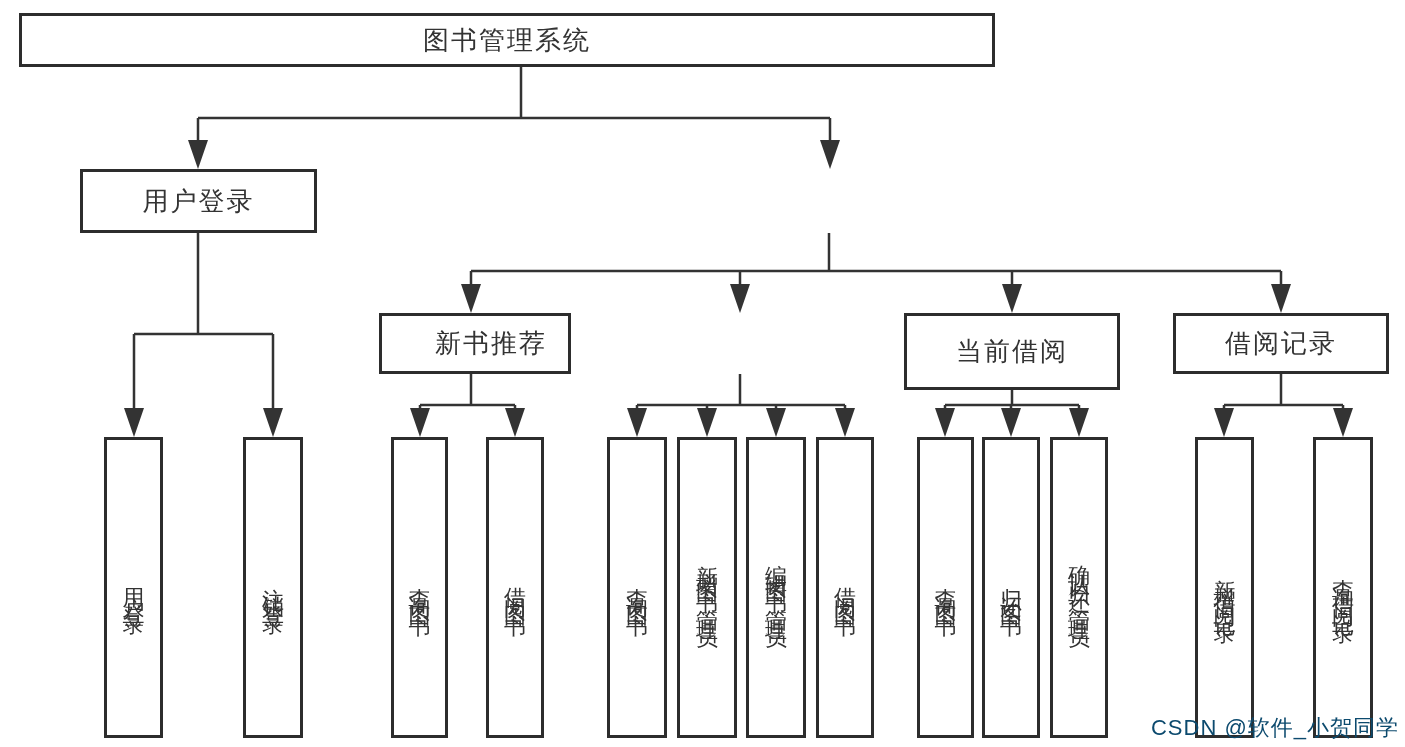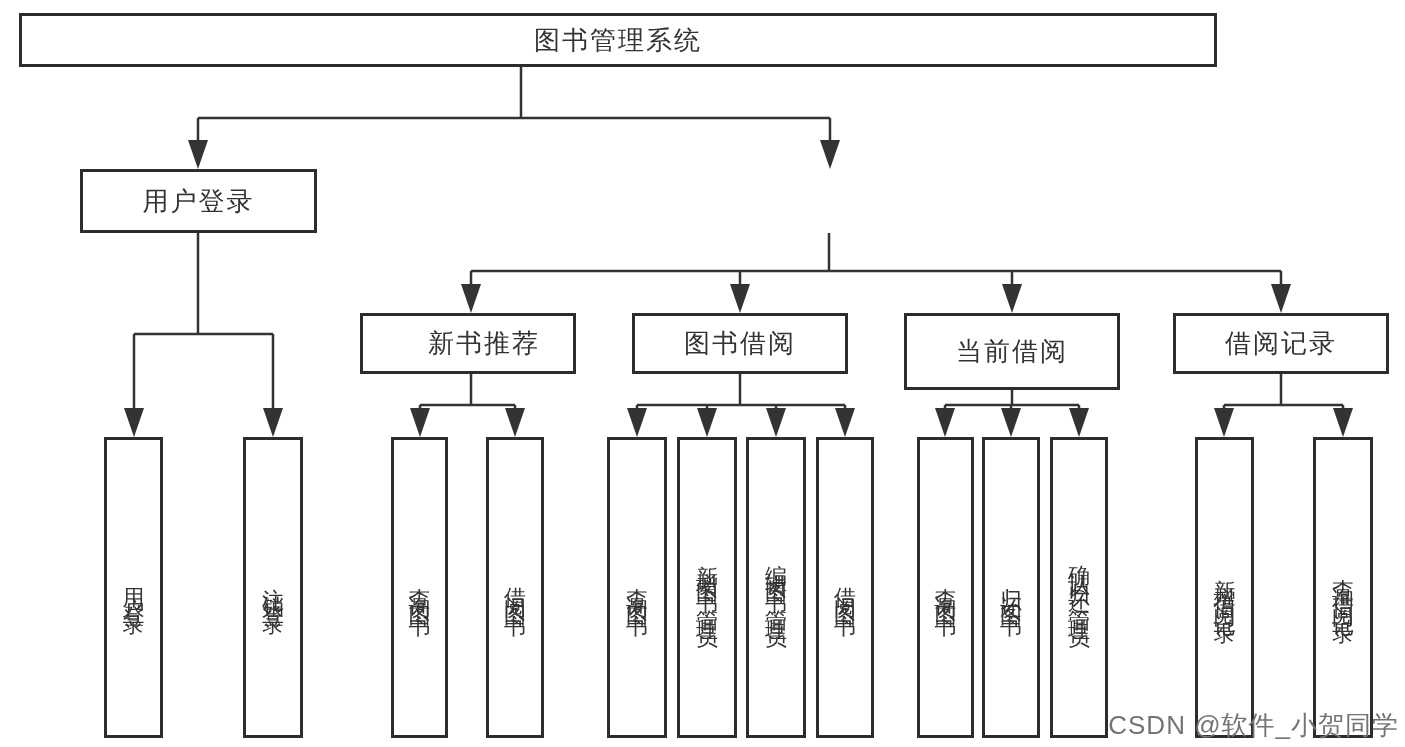--- a/index.html
+++ b/index.html
@@ -40,26 +40,26 @@
   .vlabel {
     writing-mode: vertical-rl;
     text-orientation: mixed;
     font-size: 22px;
     letter-spacing: 9px;
     color: #333333;
     line-height: 1;
     white-space: nowrap;
   }
   
-  .n-root   { left: 19px;   top: 13px;  width: 1198px; height: 54px; }
+  .n-root   { left: 19px;   top: 13px;  width: 976px; height: 54px; }
   
   .n-login  { left: 80px;   top: 169px; width: 237px;  height: 64px; }
   .n-mgmt   { left: 710px;  top: 169px; width: 237px;  height: 64px; }
   
-  .n-sec0   { left: 360px;  top: 313px; width: 216px;  height: 61px; padding-left: 32px; }
+  .n-sec0   { left: 379px;  top: 313px; width: 192px;  height: 61px; padding-left: 32px; }
   .n-sec1   { left: 632px;  top: 313px; width: 216px;  height: 61px; }
   .n-sec2   { left: 904px;  top: 313px; width: 216px;  height: 77px; }
   .n-sec3   { left: 1173px; top: 313px; width: 216px;  height: 61px; }
   
   .leaf { top: 437px; height: 301px; }
   .n-l0  { left: 104px;  width: 59px; }
   .n-l1  { left: 243px;  width: 60px; }
   .n-l2  { left: 391px;  width: 57px; }
   .n-l3  { left: 486px;  width: 58px; }
   .n-l4  { left: 607px;  width: 60px; }
@@ -68,22 +68,22 @@
   .n-l7  { left: 816px;  width: 58px; }
   .n-l8  { left: 917px;  width: 57px; }
   .n-l9  { left: 982px;  width: 58px; }
   .n-l10 { left: 1050px; width: 58px; }
   .n-l11 { left: 1195px; width: 59px; }
   .n-l12 { left: 1313px; width: 60px; }
   #watermark {
     position: absolute;
     right: 6px;
     bottom: 4px;
-    font-size: 26px;
-    color: #737373;
+    font-size: 22px;
+    color: #0c4a6e;
     letter-spacing: 1px;
     z-index: 5;
     white-space: nowrap;
   }
 </style>
 </head>
 <body>
 
 <div id="stage">
 
@@ -135,23 +135,20 @@
     <span class="hlabel">图书管理系统</span>
   </div>
 
   <div class="node n-login">
     <span class="hlabel">用户登录</span>
   </div>
 
   <div class="node n-sec0">
     <span class="hlabel">新书推荐</span>
   </div>
-  <div class="node n-sec1">
-    <span class="hlabel">图书借阅</span>
-  </div>
   <div class="node n-sec2">
     <span class="hlabel">当前借阅</span>
   </div>
   <div class="node n-sec3">
     <span class="hlabel">借阅记录</span>
   </div>
 
   <div class="node leaf n-l0">
     <span class="vlabel">用户登录</span>
   </div>

